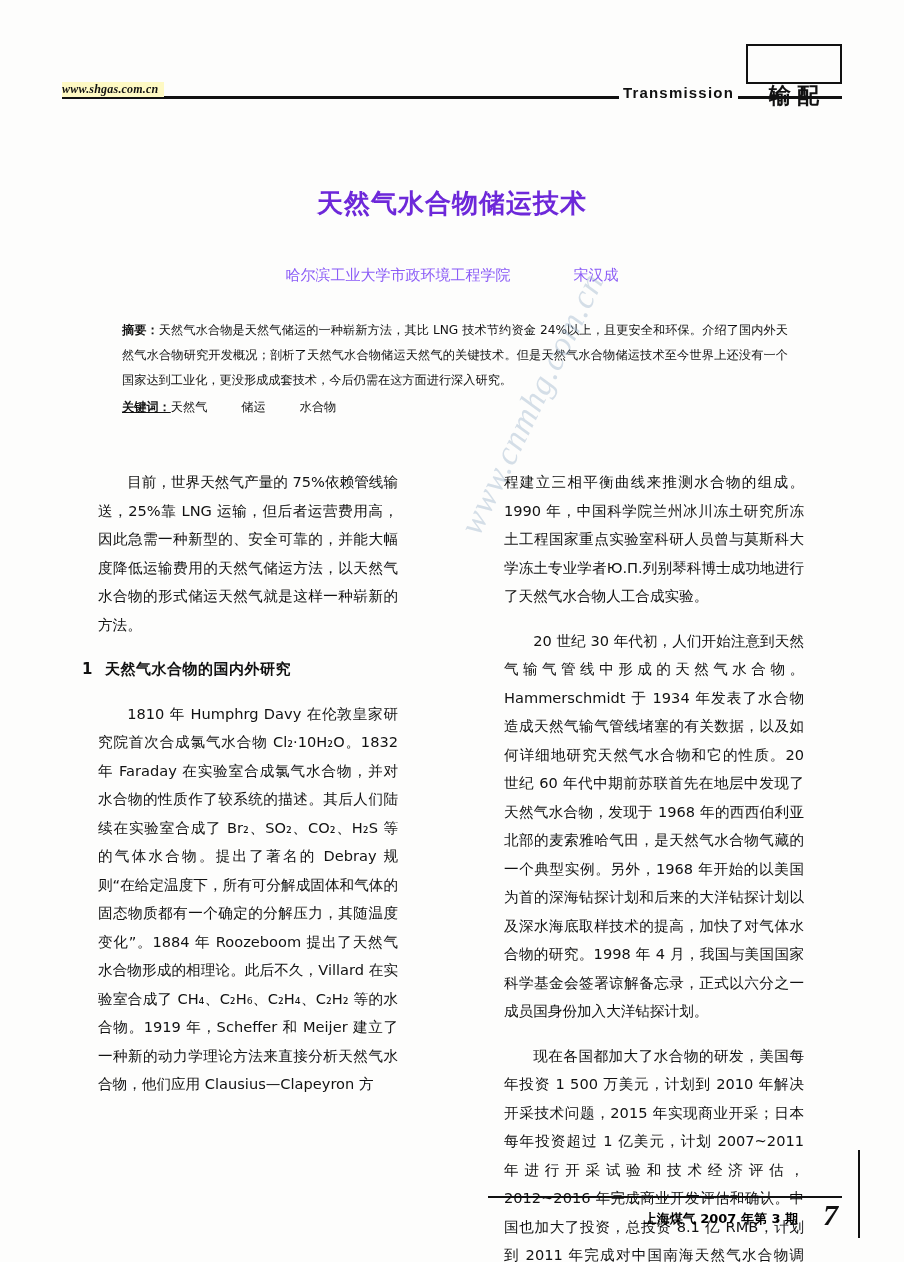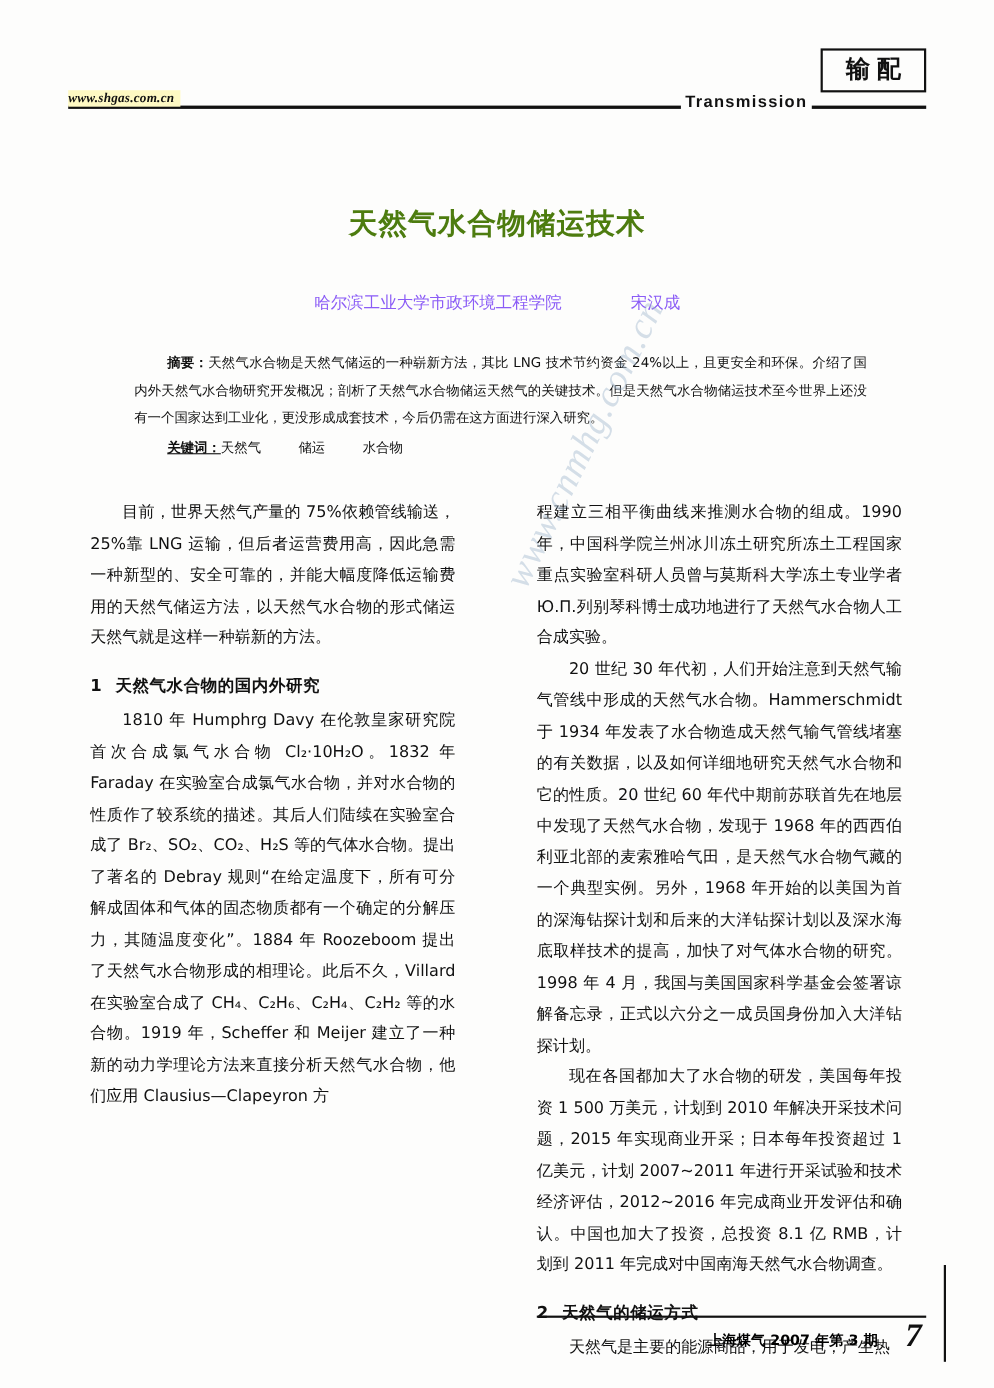--- a/index.html
+++ b/index.html
@@ -65,20 +65,21 @@
   }
   .header-cn span {
     display: block;
     font-family: "DejaVu Sans", sans-serif;
     font-weight: bold;
     font-size: 22px;
     line-height: 36px;
     letter-spacing: 6px;
     color: #111;
     text-indent: 6px;
+    margin-top: 32px;
   }
   .header-en {
     position: absolute;
     right: 104px;
     top: 22px;
     font-family: "Liberation Sans", sans-serif;
     font-weight: bold;
     font-size: 15px;
     letter-spacing: 1.2px;
     color: #111;
@@ -90,21 +91,21 @@
   .title {
     position: absolute;
     top: 186px;
     left: 0;
     width: 904px;
     text-align: center;
     font-family: "DejaVu Sans", sans-serif;
     font-weight: bold;
     font-size: 26px;
     letter-spacing: 1px;
-    color: #4d7c0f;
+    color: #6d28d9;
   }
   .byline {
     position: absolute;
     top: 266px;
     left: 0;
     width: 904px;
     text-align: center;
     font-family: "DejaVu Sans", sans-serif;
     font-size: 15px;
     color: #8b5cf6;
@@ -121,21 +122,20 @@
     top: 318px;
     width: 666px;
     font-family: "DejaVu Sans", sans-serif;
     font-size: 12.2px;
     line-height: 25px;
     color: #111;
     text-align: justify;
   }
   .abstract b {
     font-weight: bold;
-    margin-left: 30px;
   }
   .keywords {
     margin-top: 2px;
     text-decoration: underline;
   }
   .keywords .kw {
     display: inline-block;
     margin-right: 34px;
   }
 
@@ -146,21 +146,21 @@
     width: 332px;
     font-family: "DejaVu Sans", sans-serif;
     font-size: 14.6px;
     line-height: 28.5px;
     color: #111;
     text-align: justify;
   }
   .col-left  { left: 82px; }
   .col-right { left: 488px; }
   .col p {
-    margin: 0;
+    margin: 16px;
     text-indent: 2em;
   }
   .col p.noindent { text-indent: 0; }
   .col h2 {
     margin: 14px 0 4px 0;
     font-size: 15px;
     font-weight: bold;
     font-family: "DejaVu Sans", sans-serif;
     letter-spacing: 0.5px;
   }

